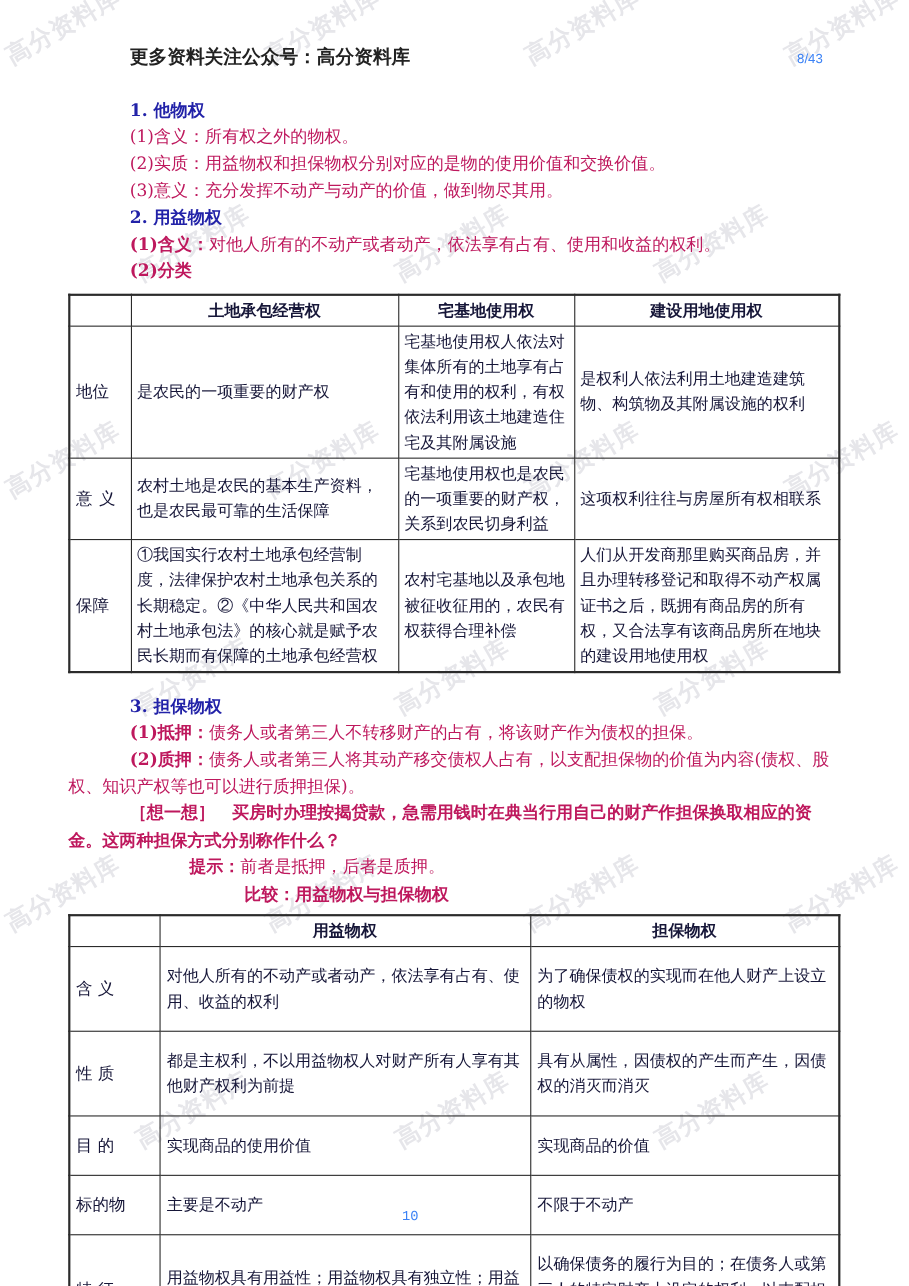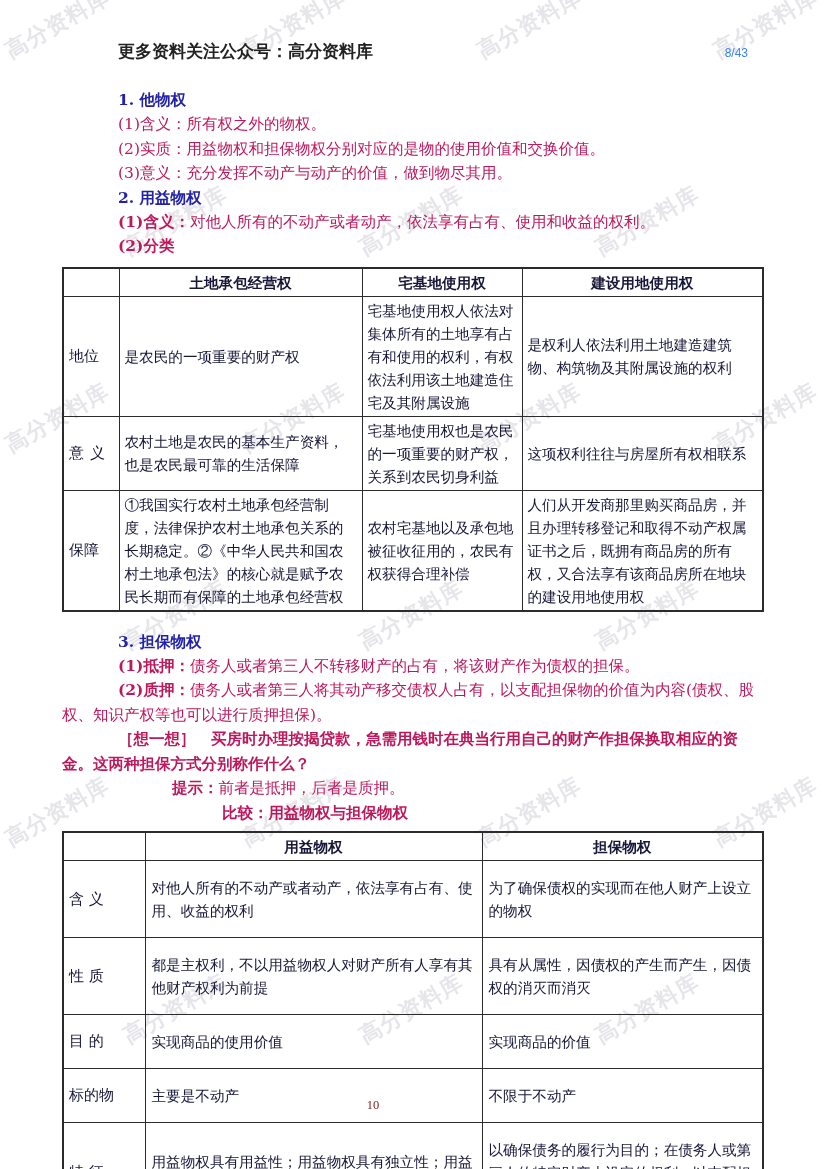--- a/index.html
+++ b/index.html
@@ -147,23 +147,23 @@
 
   .cell-clip { overflow: hidden; }
 
   
   .page-footer {
     position: absolute;
     bottom: 56px;
     left: 0;
     width: 746px;
     text-align: center;
-    font-family: Liberation Serif, serif;
+    font-family: Liberation Mono, monospace;
     font-size: 12.5px;
-    color: #7f1d1d;
+    color: #3b82f6;
     z-index: 2;
   }
 </style>
 </head>
 <body>
 
 <div id="watermark-layer">
     <div class="wm" style="left: 0px; top: 40px;">高分资料库</div>
     <div class="wm" style="left: 236px; top: 40px;">高分资料库</div>
     <div class="wm" style="left: 472px; top: 40px;">高分资料库</div>

